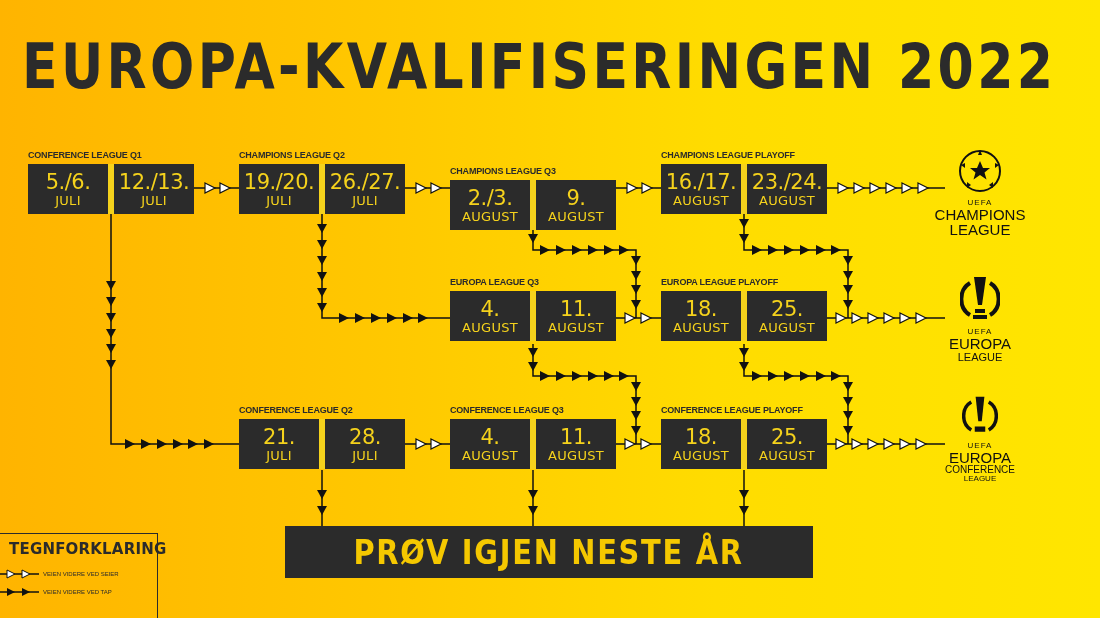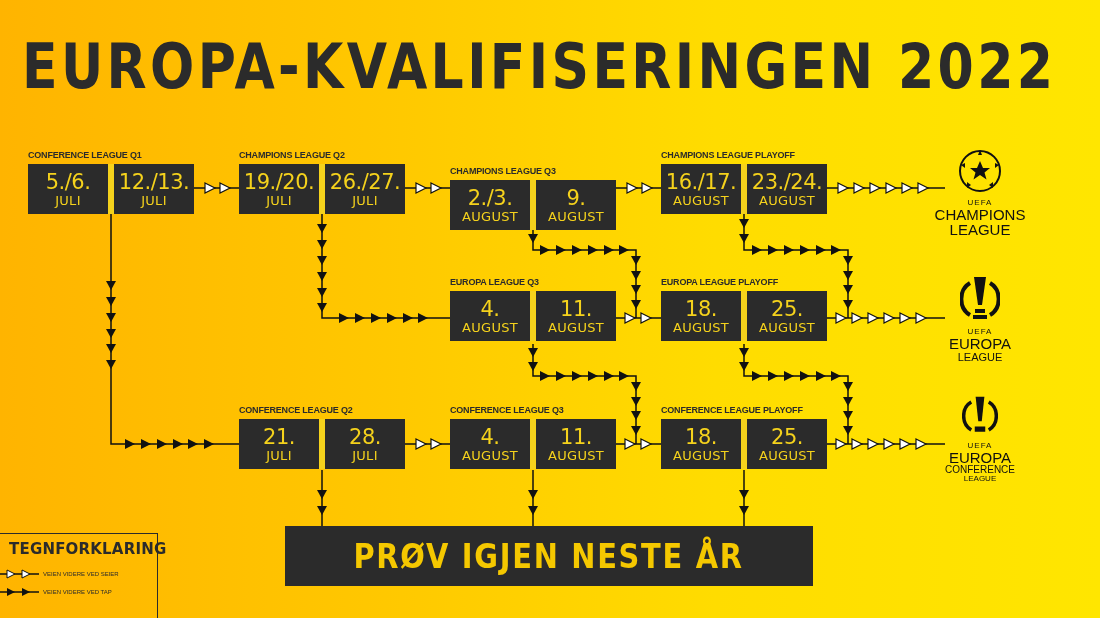--- a/index.html
+++ b/index.html
@@ -29,21 +29,21 @@
     font-family:"DejaVu Sans", sans-serif;
   }
   .sep { width:6px; background:#f5d21c; height:50px; }
   .box .d { font-size:21px; line-height:22px; letter-spacing:-0.5px; }
   .box .m { font-size:13px; line-height:15px; letter-spacing:0.3px; }
   .logo { position:absolute; text-align:center; color:#111; font-family:"Liberation Sans", sans-serif; font-weight:normal; }
   .logo .uefa { font-size:8px; letter-spacing:1px; }
   .logo .l1 { font-size:15px; line-height:15px; }
   .logo .l2 { font-size:11px; line-height:12px; }
   .retry {
-    position:absolute; left:285px; top:526px; width:528px; height:60px;
+    position:absolute; left:285px; top:526px; width:528px; height:52px;
     background:#2b2b2b; color:#f5c800; display:flex; align-items:center; justify-content:center;
   }
   .retry span {
     font-family:"DejaVu Sans", sans-serif; font-weight:bold; font-size:34px;
     letter-spacing:2px; transform:scaleX(0.85); display:inline-block;
   }
   .legend {
     position:absolute; left:-2px; top:533px; width:158px; height:90px;
     border:1px solid #2b2b2b;
   }

